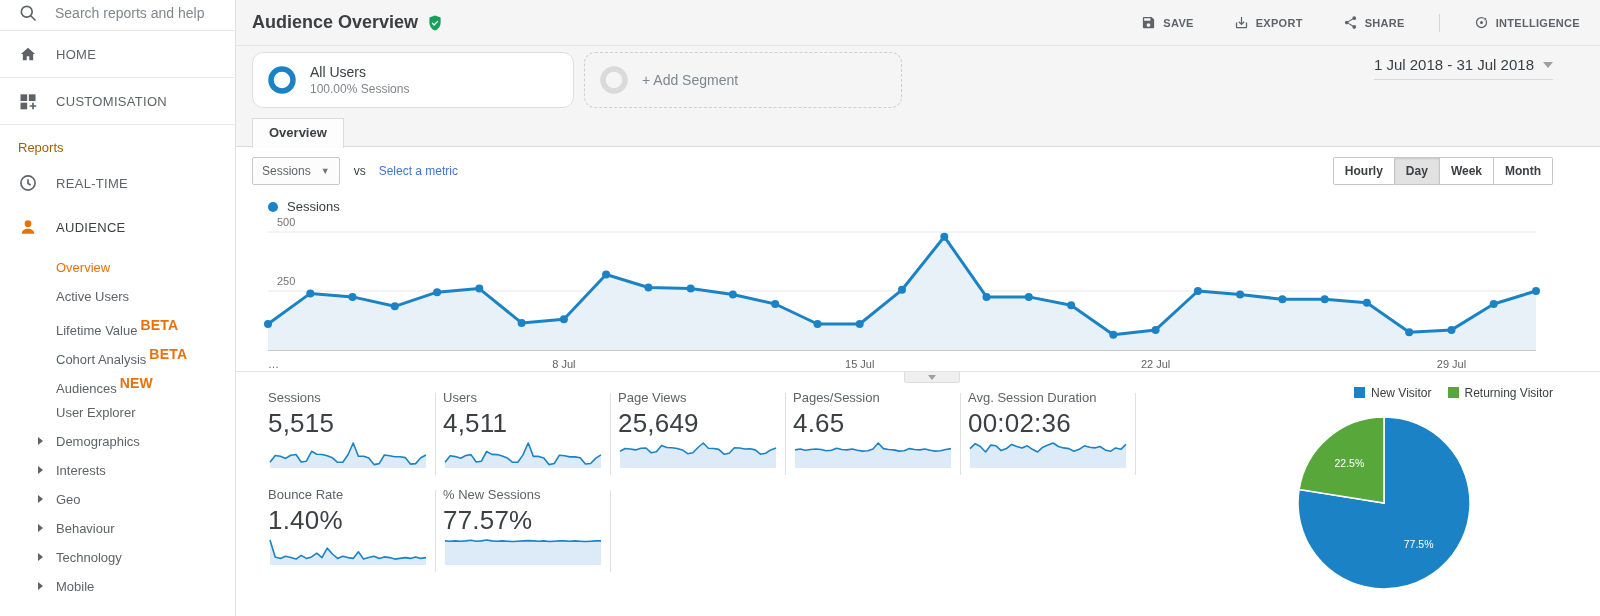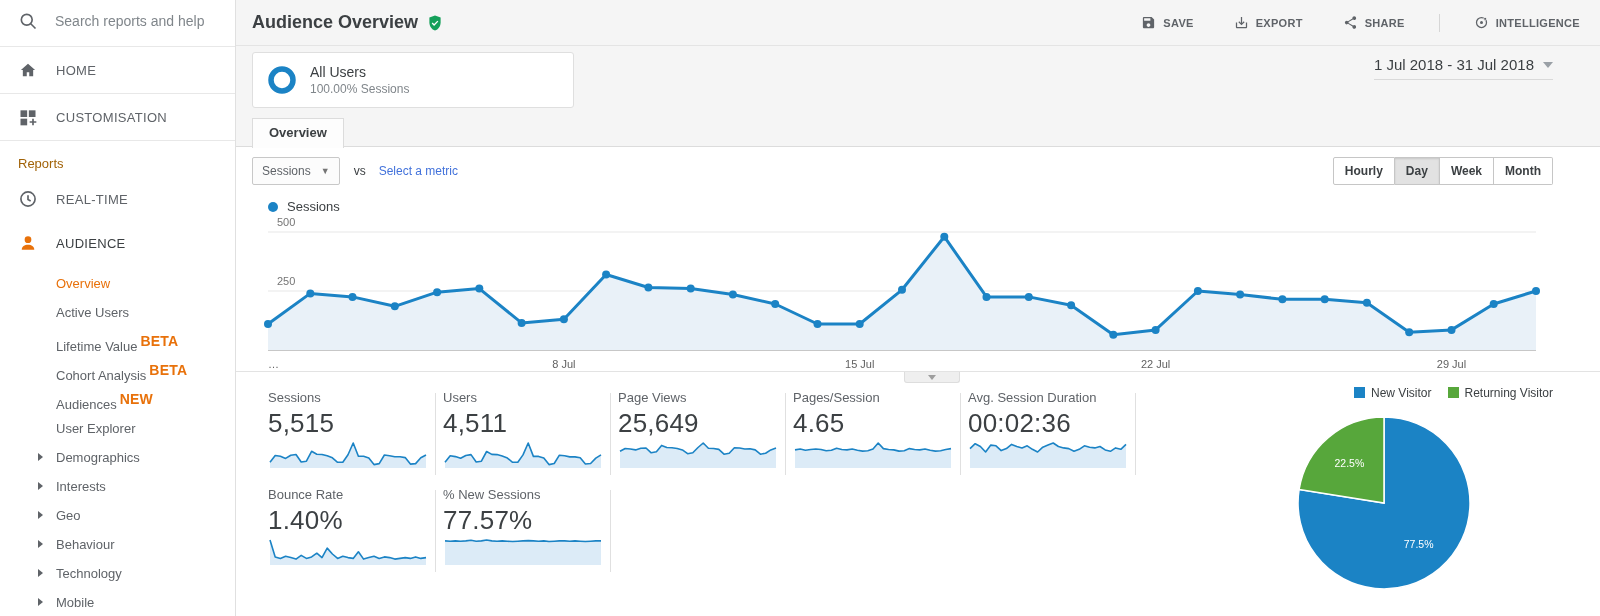--- a/index.html
+++ b/index.html
@@ -3,21 +3,21 @@
 <meta charset="utf-8">
 <style>
   * { margin:0; padding:0; box-sizing:border-box; }
   html,body { width:1600px; height:616px; overflow:hidden; background:#fff;
     font-family:"Liberation Sans","DejaVu Sans",sans-serif; color:#3c4043; }
   .app { position:relative; width:1600px; height:616px; }
 
   
   .sidebar { position:absolute; left:0; top:0; width:236px; height:616px;
     background:#fff; border-right:1px solid #e0e0e0; z-index:5; }
-  .search-row { height:47px; border-bottom:1px solid #e8e8e8; display:flex; align-items:center;
+  .search-row { height:31px; border-bottom:1px solid #e8e8e8; display:flex; align-items:center;
     padding:0 0 4px 18px; gap:17px; }
   .search-row input { border:none; outline:none; font-size:14px; width:170px; background:transparent;
     font-family:inherit; color:#3c4043; }
   .search-row input::placeholder { color:#80868b; }
   .nav-item { height:47px; display:flex; align-items:center; gap:18px; padding-left:18px;
     font-size:13px; color:#5f6368; letter-spacing:.3px; cursor:pointer; }
   .nav-item.bordered { border-bottom:1px solid #e8e8e8; }
   .nav-item.report { height:44px; }
   .nav-item .ic { width:20px; height:20px; flex:0 0 20px; }
   .section-label { font-size:13px; color:#a16207; padding:15px 0 6px 18px; }
@@ -41,21 +41,21 @@
   .tool-btn { display:flex; align-items:center; gap:7px; padding:6px 10px; cursor:pointer;
     font-size:11px; font-weight:bold; color:#5f6368; letter-spacing:.3px; }
   .toolbar-divider { width:1px; height:18px; background:#d6d6d6; margin:0 4px; }
 
   .date-range { position:absolute; top:56px; right:47px; display:flex; align-items:center; gap:9px;
     font-size:15px; color:#3c4043; padding-bottom:6px; border-bottom:1px solid #d9d9d9; cursor:pointer; }
   .caret-down { width:0; height:0; border-left:5px solid transparent; border-right:5px solid transparent;
     border-top:6px solid #9aa0a6; }
 
   .segments { position:absolute; left:16px; top:52px; display:flex; gap:10px; }
-  .segment-card { width:322px; height:56px; background:#fff; border:1px solid #dfdfdf; border-radius:3px;
+  .segment-card { width:322px; height:56px; background:#fff; border:1px solid #dfdfdf; border-radius:11px;
     display:flex; align-items:center; padding-left:14px; gap:13px; cursor:pointer; }
   .segment-card.dashed { width:318px; background:transparent; border:1px dashed #cfcfcf; }
   .seg-title { font-size:14px; color:#3c4043; }
   .seg-sub { font-size:12px; color:#80868b; margin-top:2px; }
   .add-seg-label { font-size:14px; color:#80868b; }
 
   .tab { position:absolute; left:16px; top:118px; height:30px; z-index:2; background:#fdfdfd;
     border:1px solid #dcdcdc; border-bottom:none; padding:0 16px; line-height:28px;
     font-size:13px; font-weight:bold; color:#3c4043; cursor:pointer; }
 
@@ -211,20 +211,26 @@
 
     <div class="segments">
       <div class="segment-card">
         <svg width="30" height="30" viewBox="0 0 30 30">
           <circle cx="15" cy="15" r="11" fill="none" stroke="#1b83c5" stroke-width="5.5"></circle>
         </svg>
         <div>
           <div class="seg-title">All Users</div>
           <div class="seg-sub">100.00% Sessions</div>
         </div>
+      </div>
+      <div class="segment-card dashed">
+        <svg width="30" height="30" viewBox="0 0 30 30">
+          <circle cx="15" cy="15" r="11" fill="none" stroke="#dadada" stroke-width="5.5"></circle>
+        </svg>
+        <span class="add-seg-label">+ Add Segment</span>
       </div>
     </div>
 
     <div class="tab">Overview</div>
 
     <div class="controls">
       <div class="metric-dd">
         <span>Sessions</span>
         <span class="dd-caret">▼</span>
       </div>

